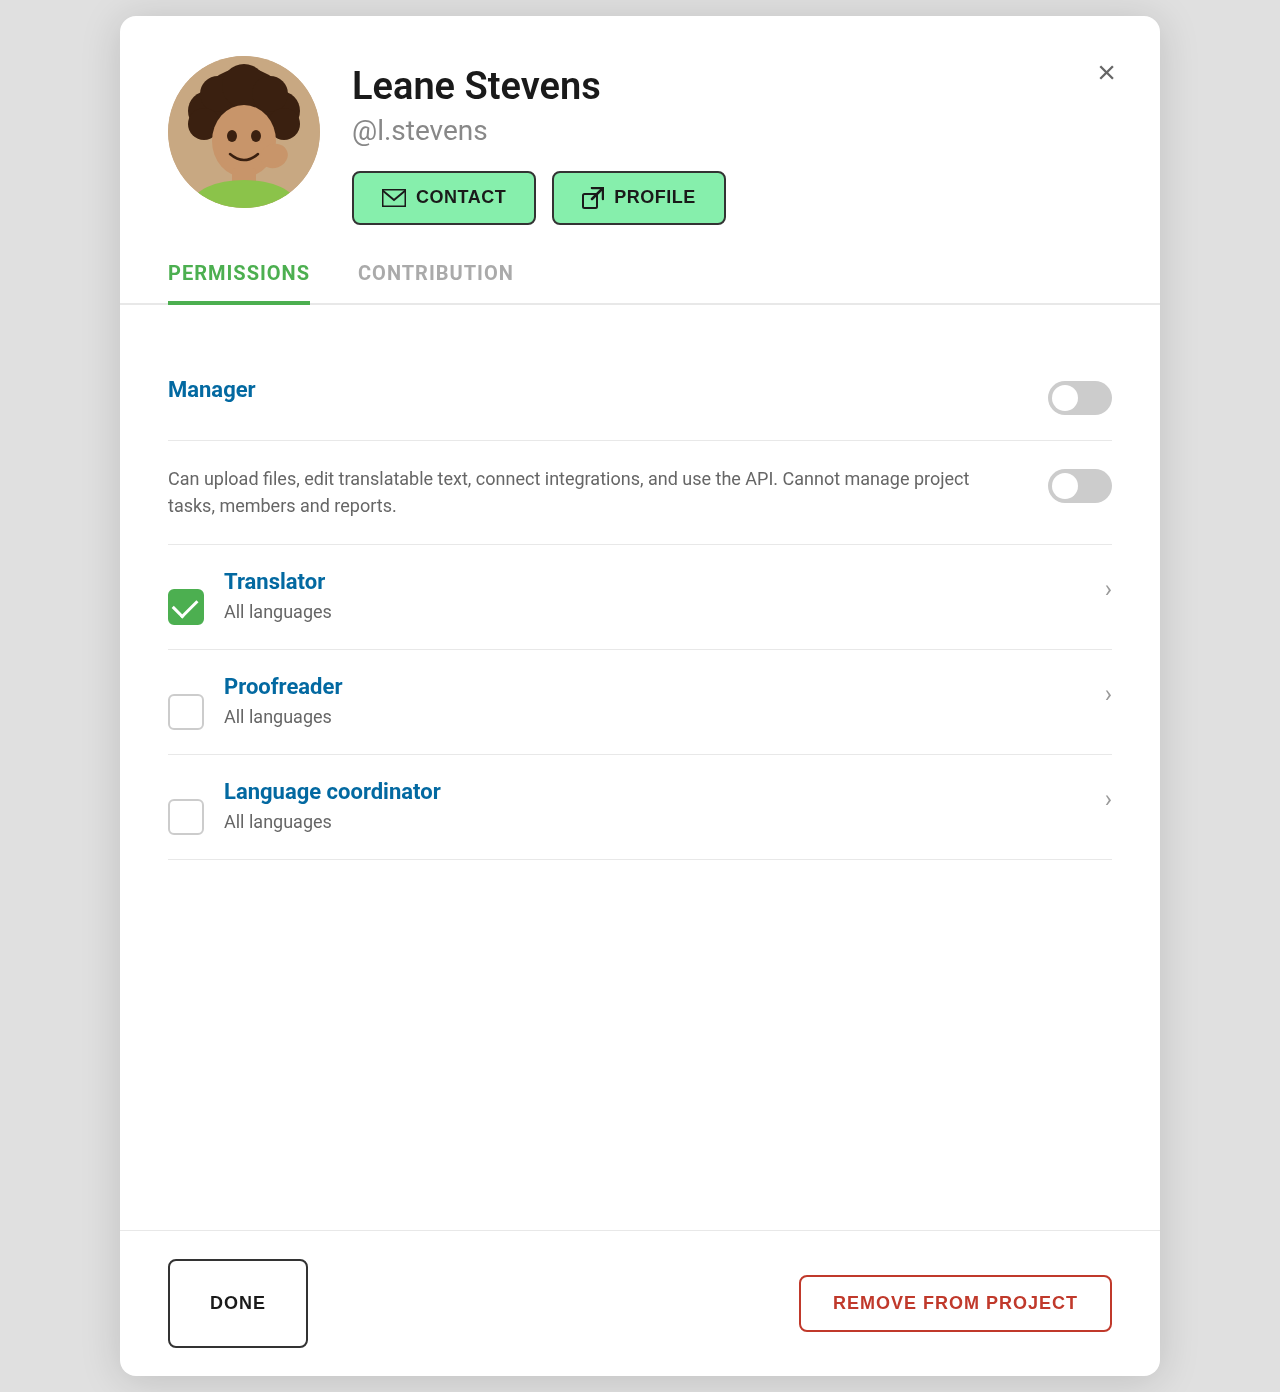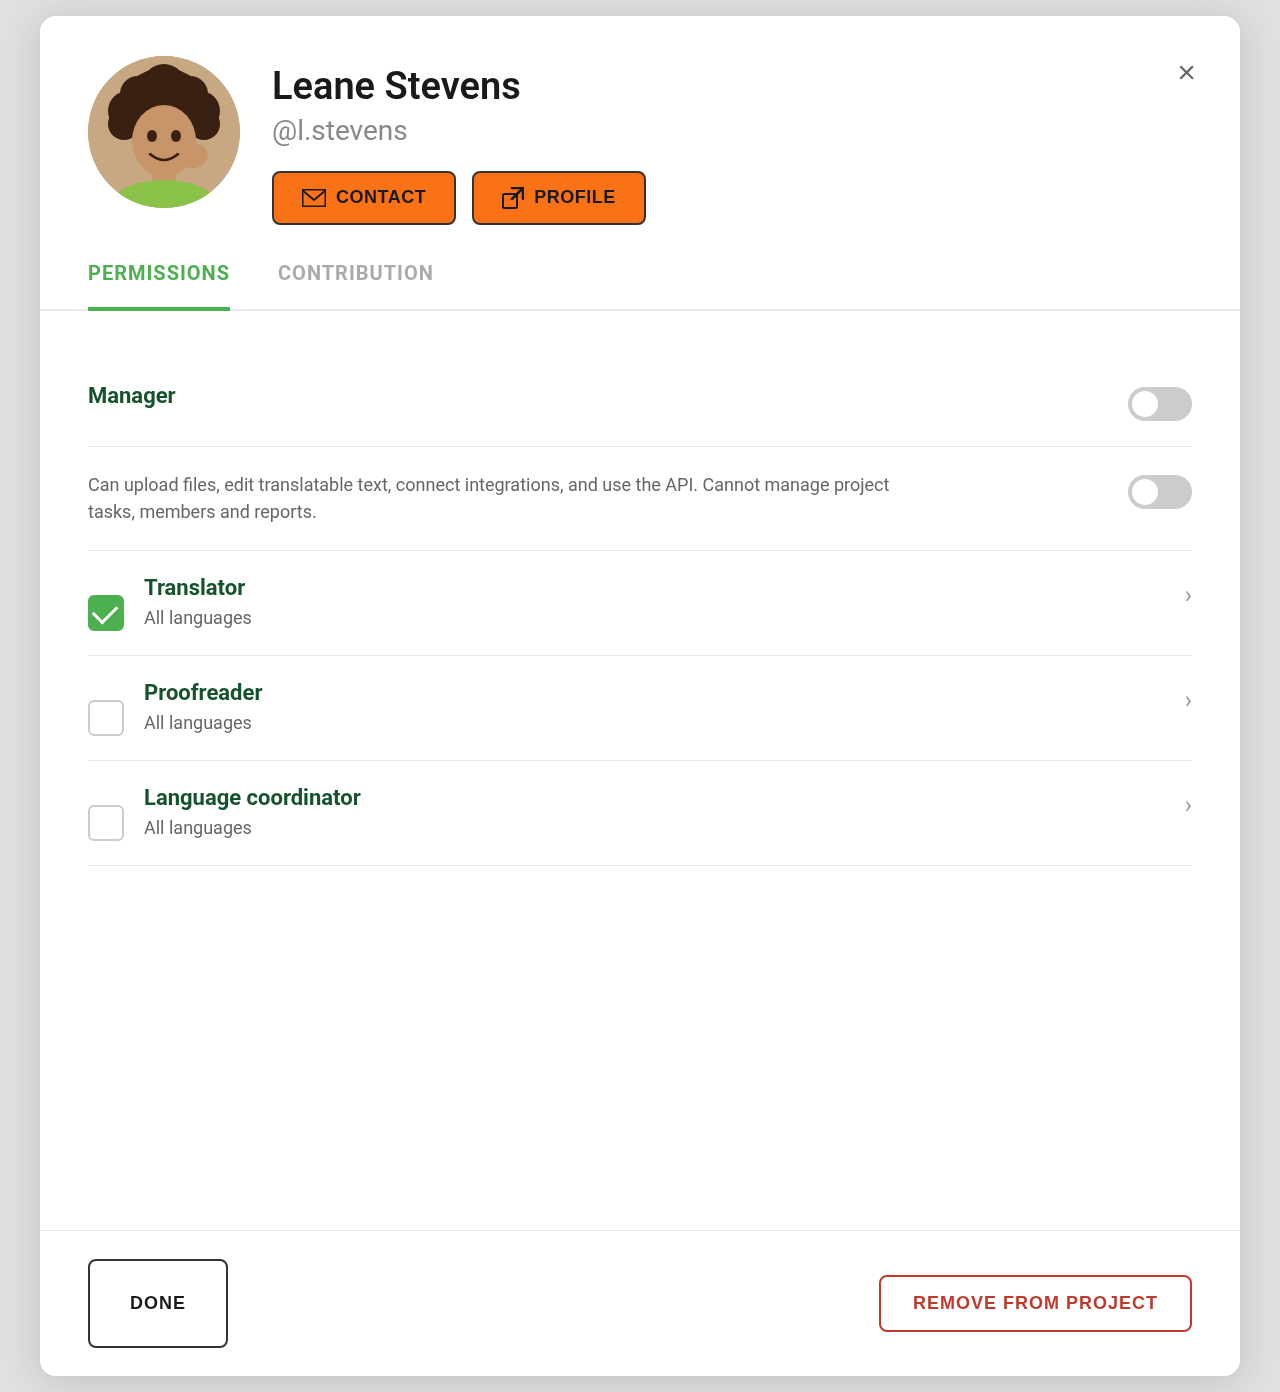--- a/index.html
+++ b/index.html
@@ -9,21 +9,21 @@
       display: flex;
       justify-content: center;
       align-items: center;
       min-height: 100vh;
       font-family: -apple-system, BlinkMacSystemFont, 'Segoe UI', Roboto, sans-serif;
     }
 
     .modal {
       background: #ffffff;
       border-radius: 16px;
-      width: 1200px;
+      width: 1040px;
       min-height: 1360px;
       position: relative;
       box-shadow: 0 4px 40px rgba(0,0,0,0.15);
       display: flex;
       flex-direction: column;
     }
 
     
     .header {
       padding: 40px 48px 0 48px;
@@ -71,21 +71,21 @@
       gap: 16px;
     }
 
     .btn-action {
       display: flex;
       align-items: center;
       gap: 10px;
       padding: 14px 28px;
       border: 2px solid #333;
       border-radius: 8px;
-      background: #f97316;
+      background: #86efac;
       font-size: 18px;
       font-weight: 700;
       cursor: pointer;
       letter-spacing: 0.5px;
       color: #1a1a1a;
     }
 
     .close-btn {
       position: absolute;
       top: 36px;
@@ -105,21 +105,21 @@
       gap: 48px;
       padding: 0 48px;
       margin-top: 36px;
       border-bottom: 2px solid #e8e8e8;
     }
 
     .tab {
       font-size: 20px;
       font-weight: 700;
       letter-spacing: 1px;
-      padding-bottom: 22px;
+      padding-bottom: 16px;
       cursor: pointer;
       color: #aaa;
       border-bottom: 4px solid transparent;
       margin-bottom: -2px;
       text-transform: uppercase;
     }
 
     .tab.active {
       color: #4CAF50;
       border-bottom: 4px solid #4CAF50;
@@ -140,21 +140,21 @@
       border-bottom: 1px solid transparent;
     }
 
     .permission-text {
       flex: 1;
     }
 
     .permission-title {
       font-size: 22px;
       font-weight: 700;
-      color: #14532d;
+      color: #0369a1;
       margin-bottom: 6px;
     }
 
     .permission-desc {
       font-size: 18px;
       color: #666;
       line-height: 1.5;
       max-width: 820px;
     }
 

